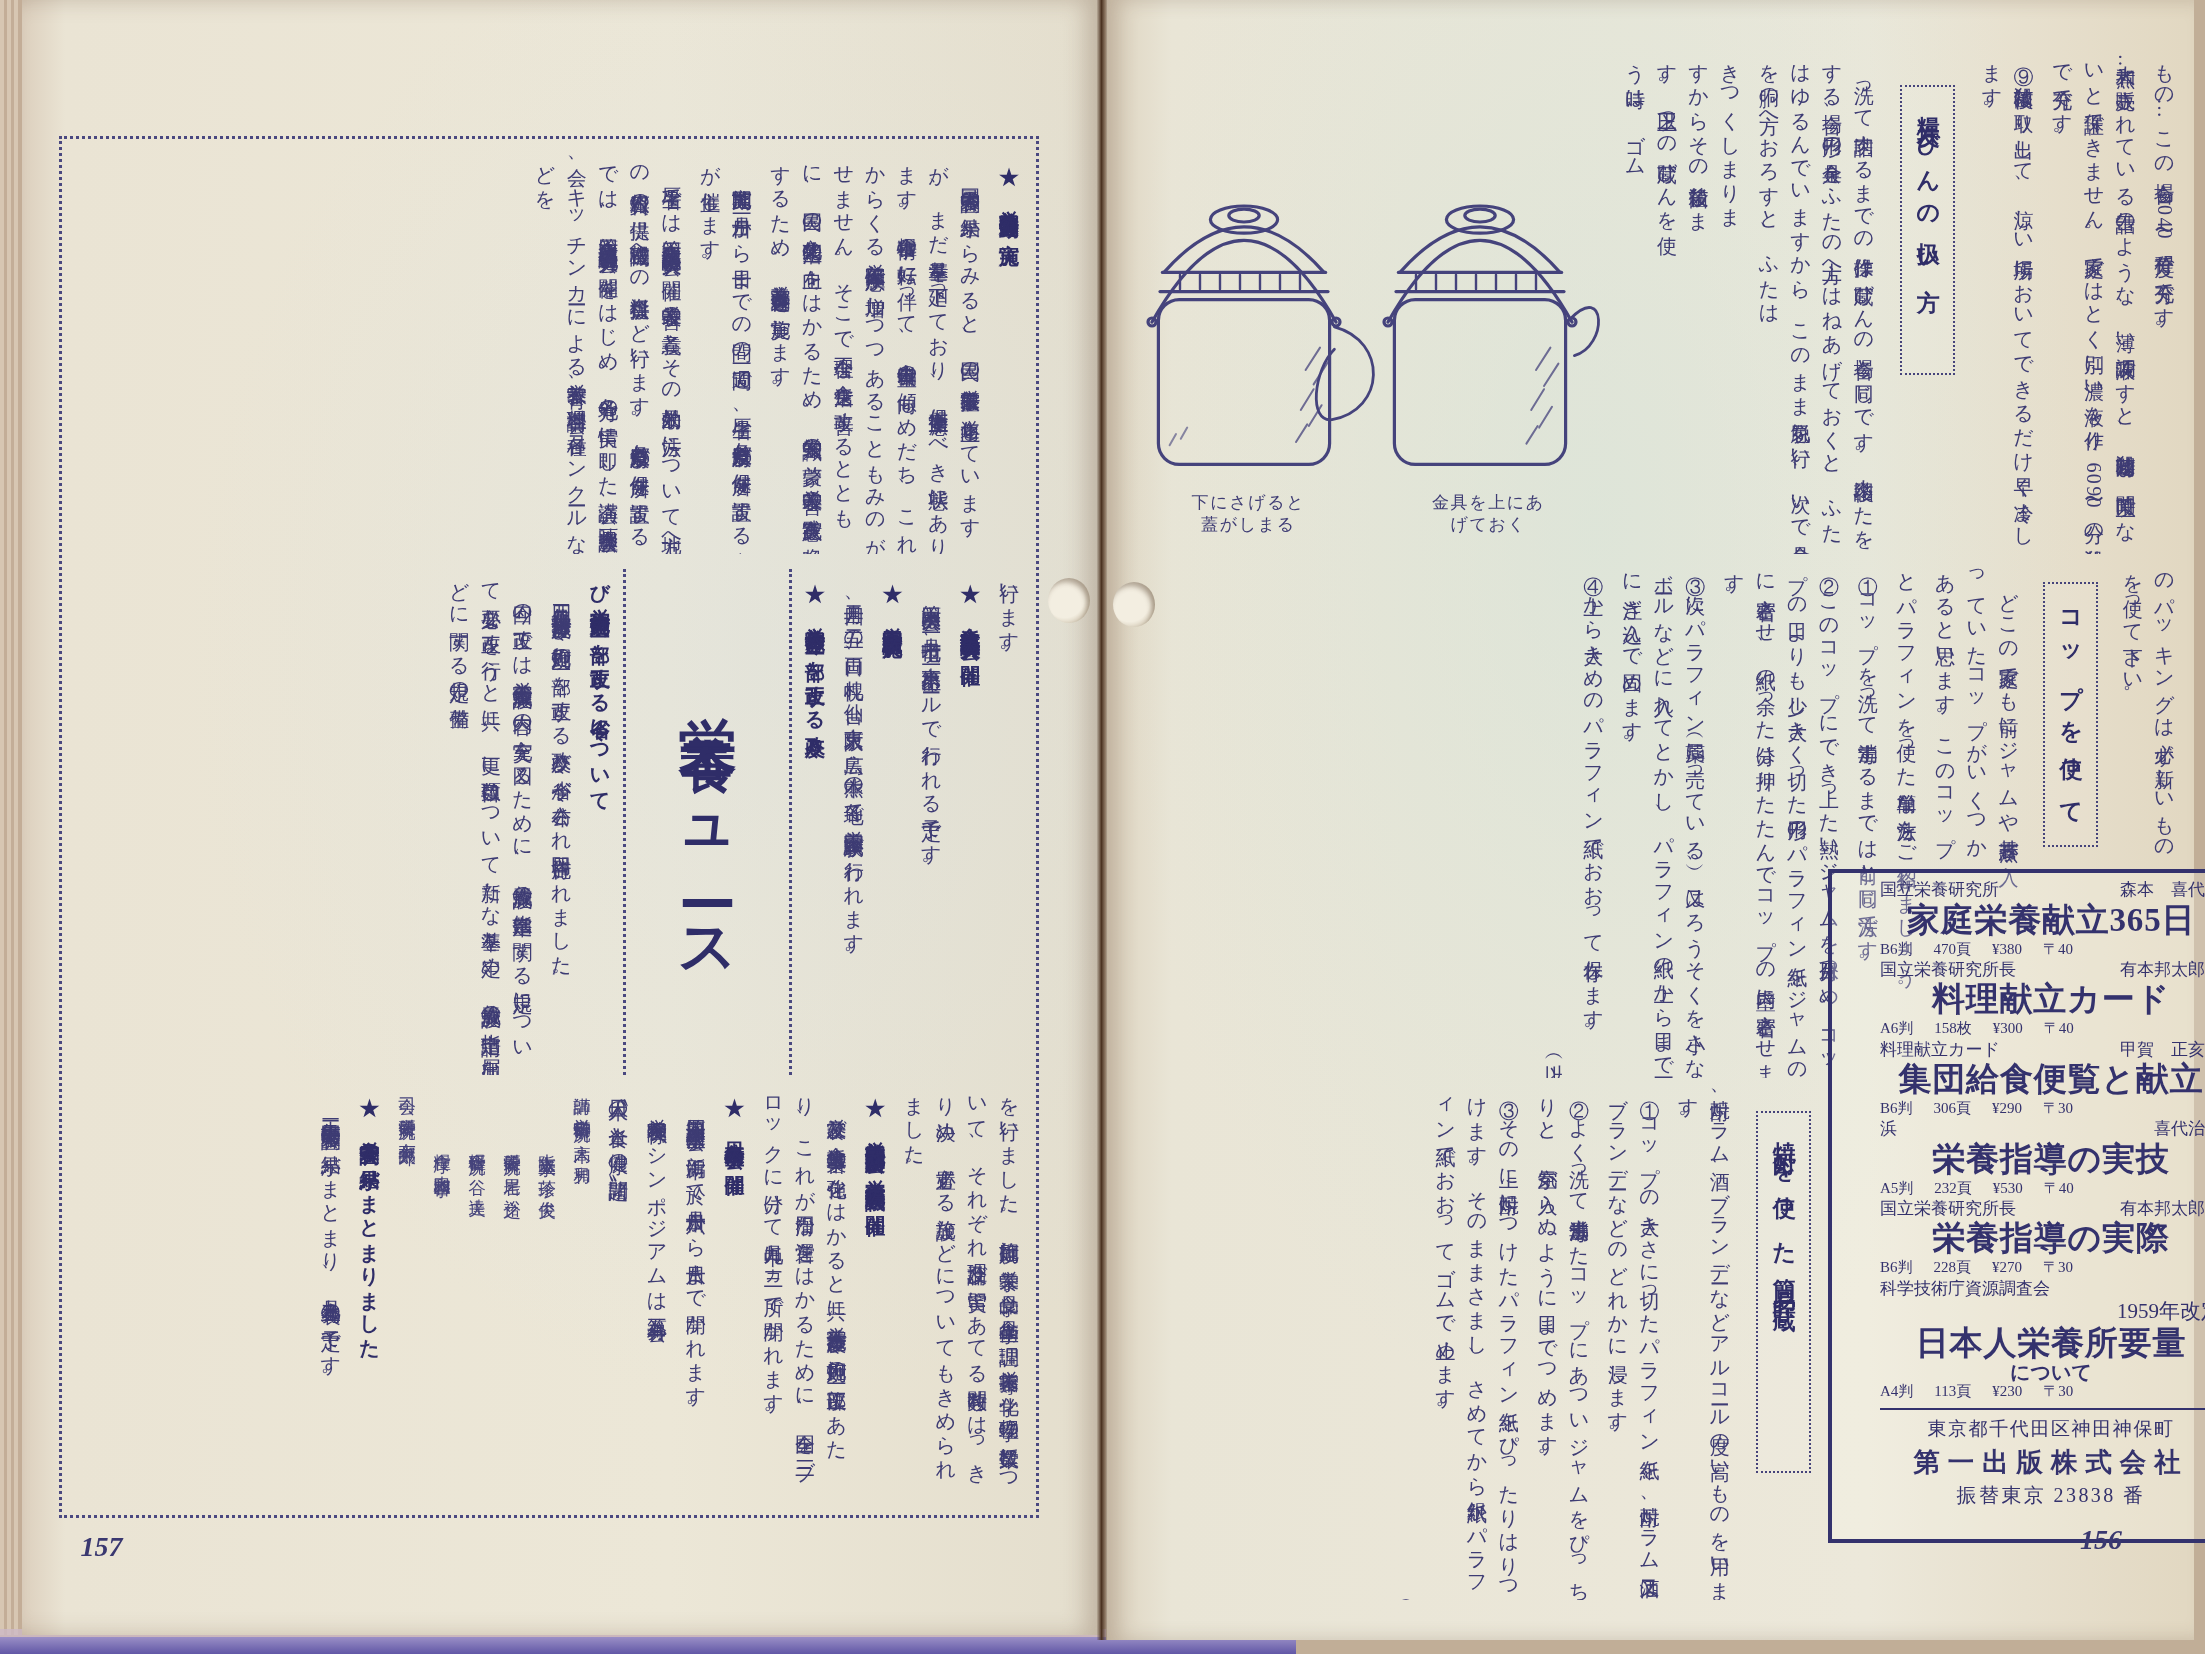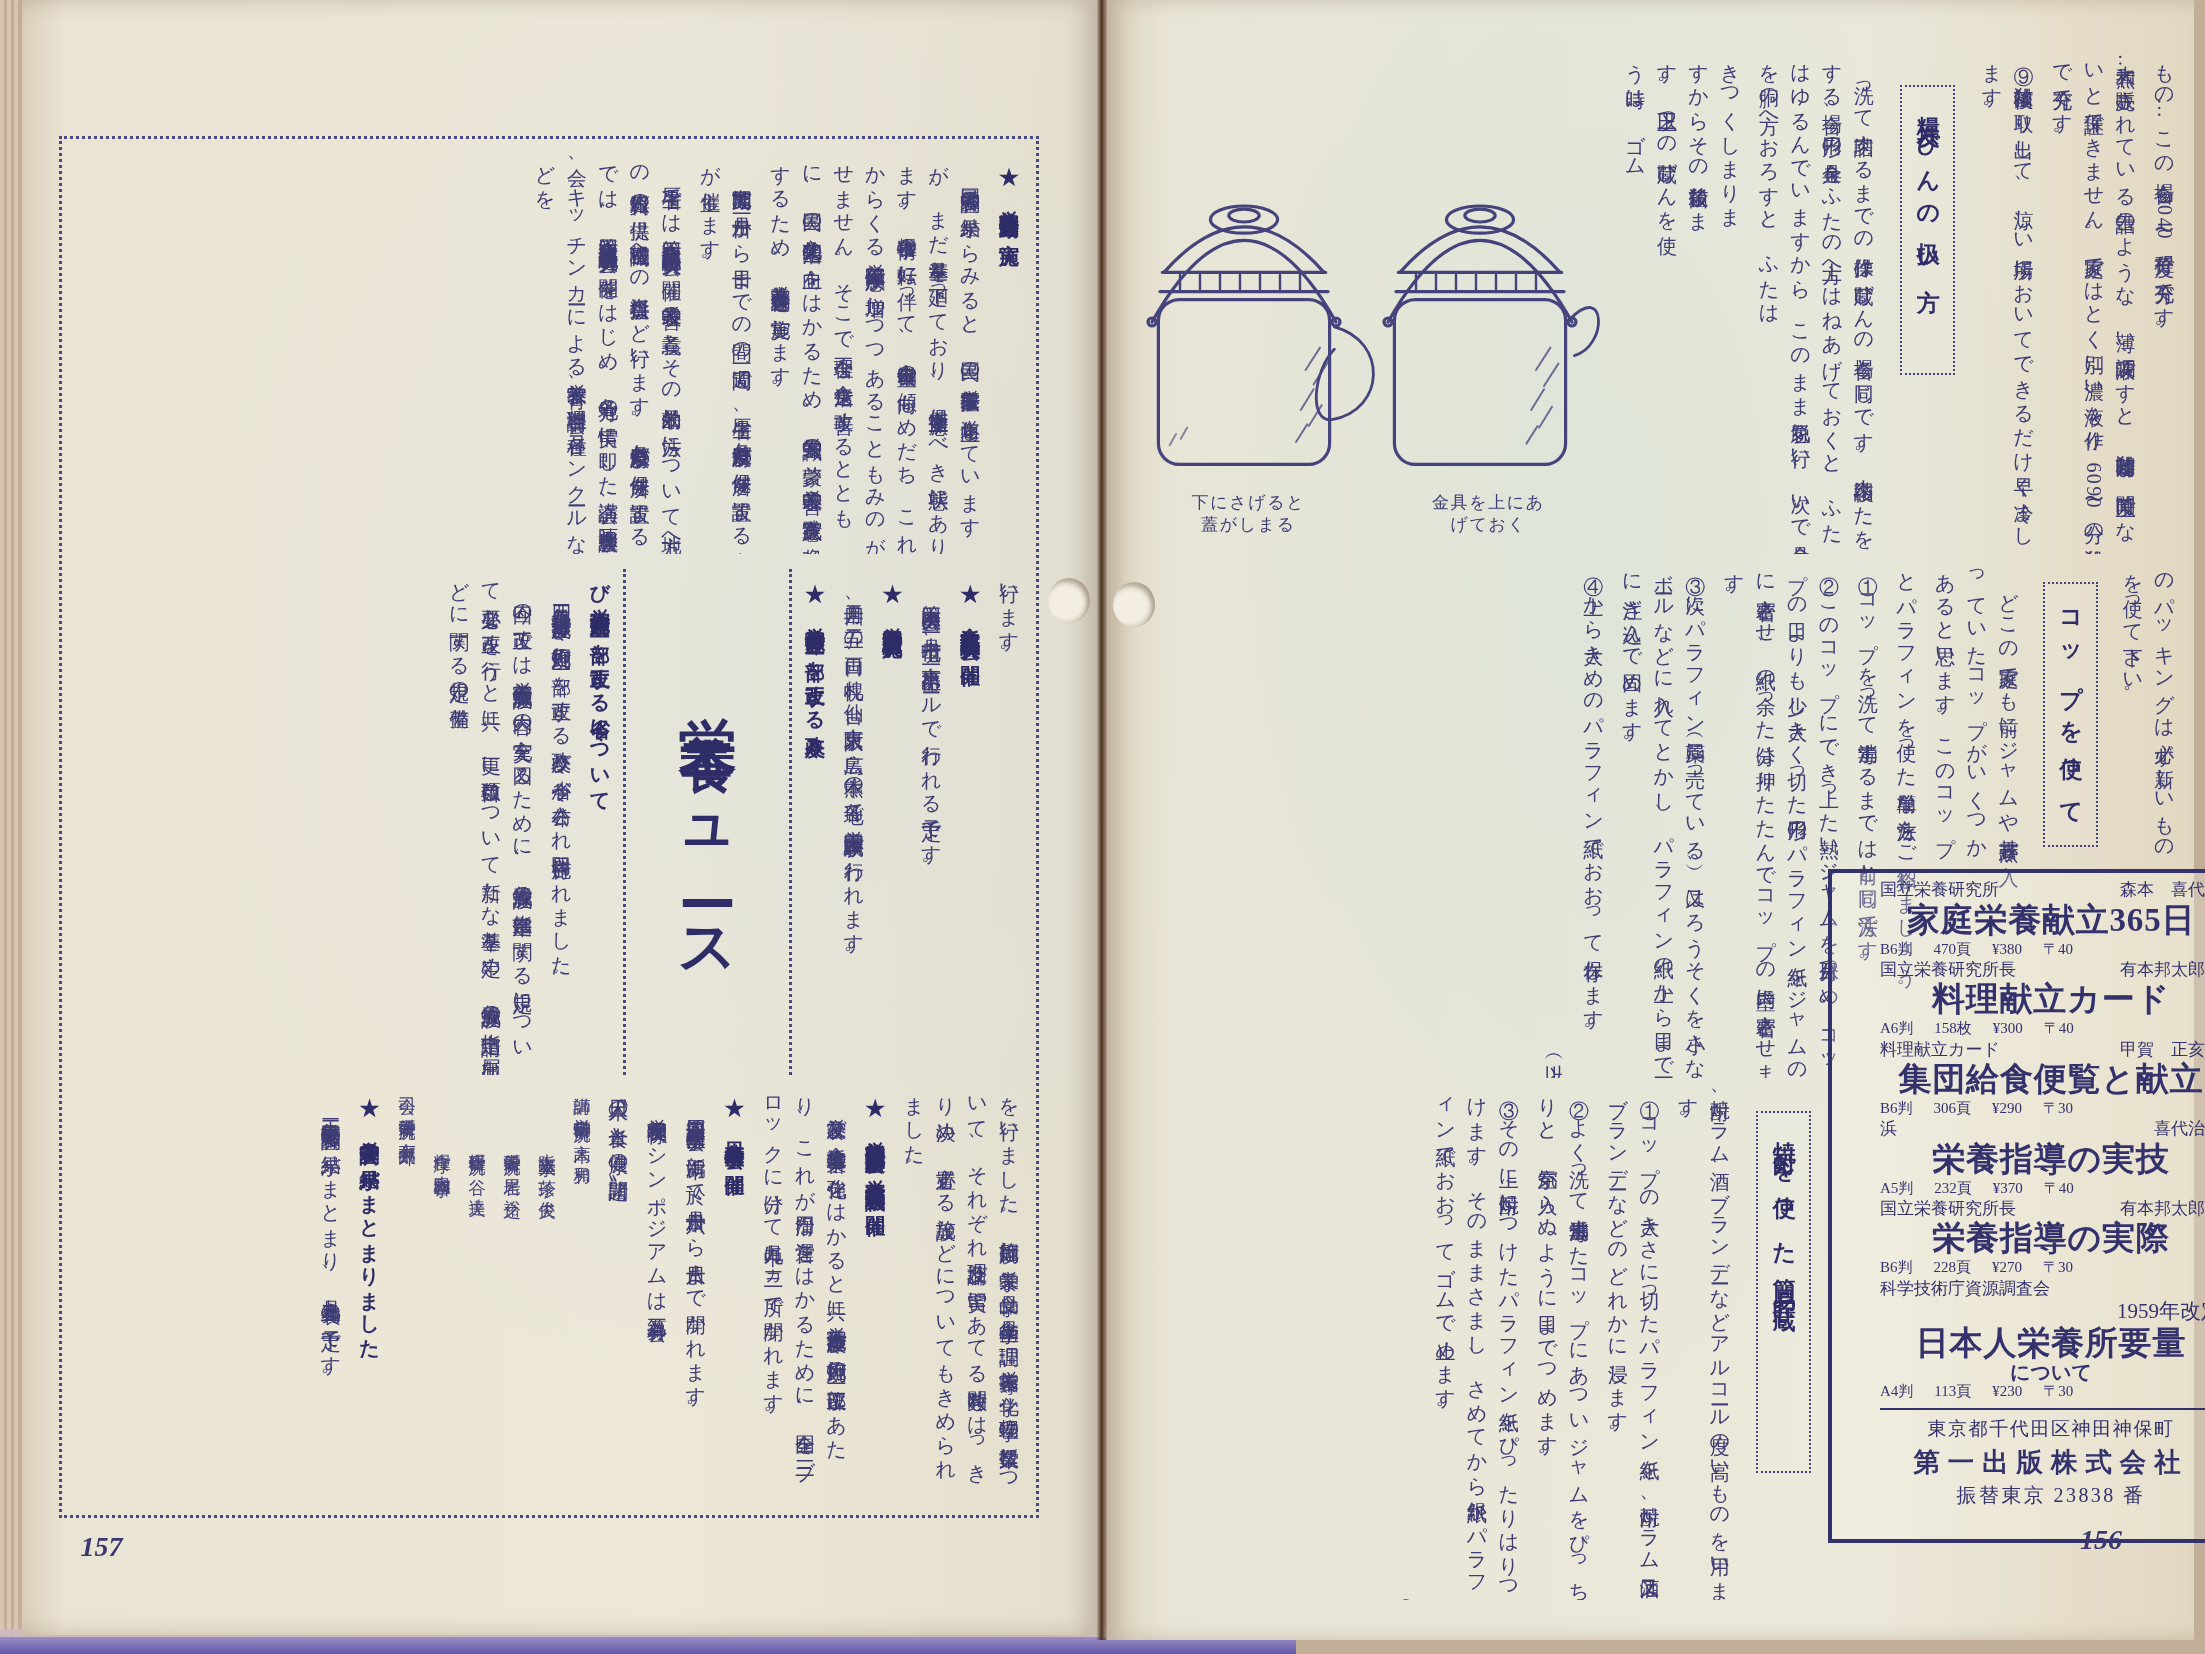--- a/index.html
+++ b/index.html
@@ -236,21 +236,21 @@
       </div>
 
       <div class="ad-row">
         <span>浜</span>
         <span>喜代治著</span>
       </div>
       <div class="ad-title">栄養指導の実技</div>
       <div class="ad-spec">
         <span>A5判</span>
         <span>232頁</span>
-        <span>¥370</span>
+        <span>¥530</span>
         <span>〒40</span>
       </div>
 
       <div class="ad-row">
         <span>国立栄養研究所長</span>
         <span>有本邦太郎著</span>
       </div>
       <div class="ad-title">栄養指導の実際</div>
       <div class="ad-spec">
         <span>B6判</span>

